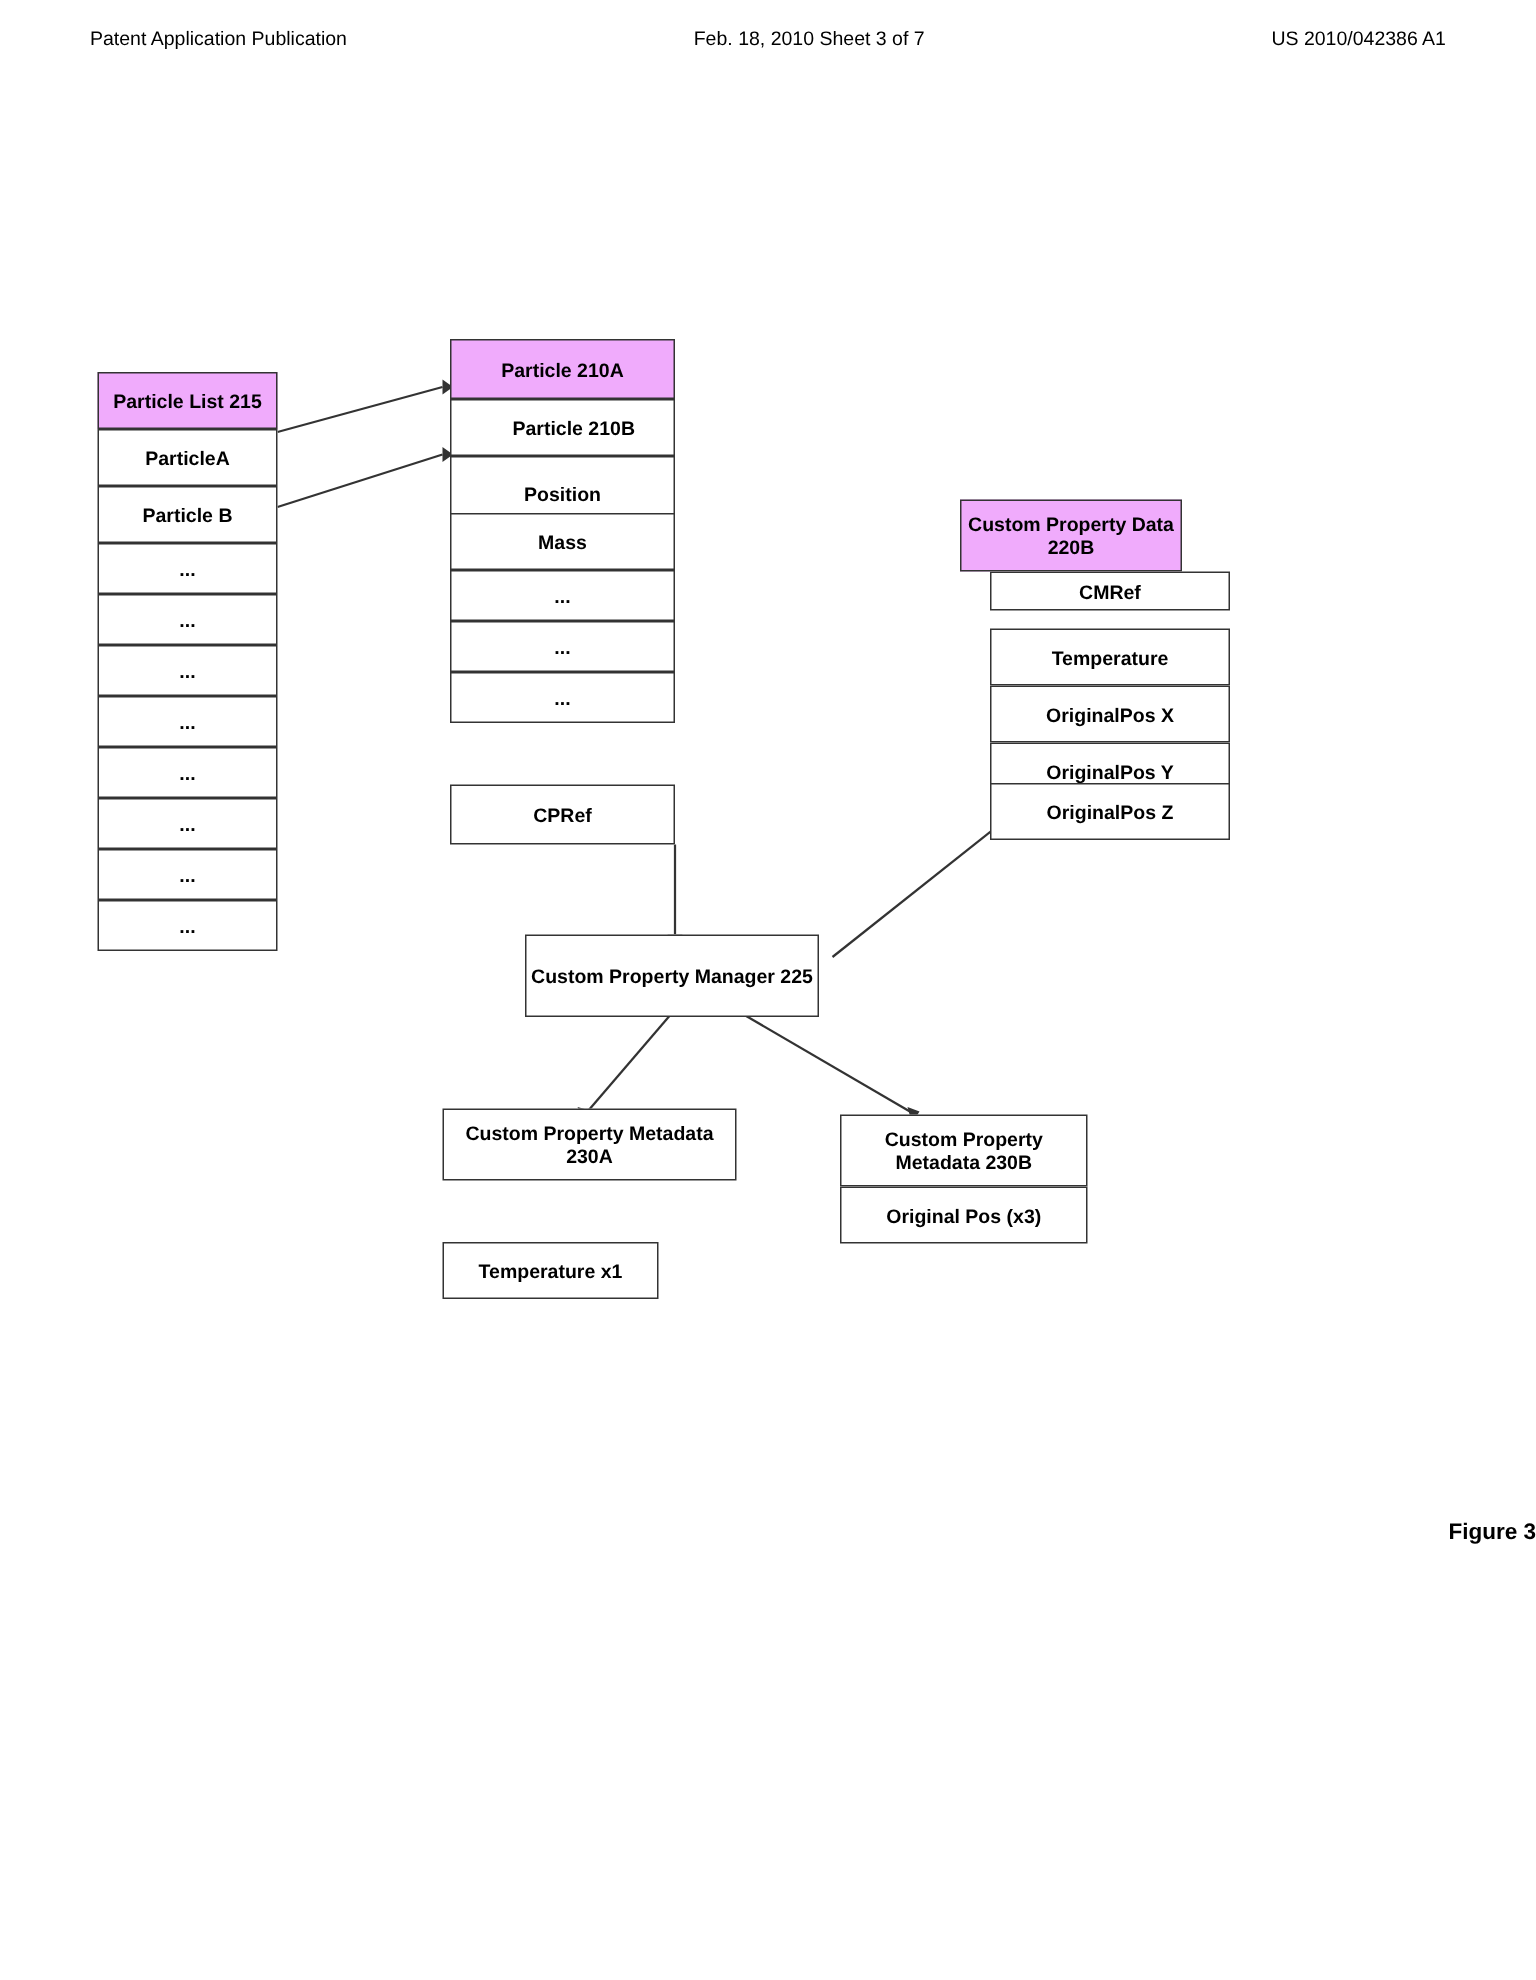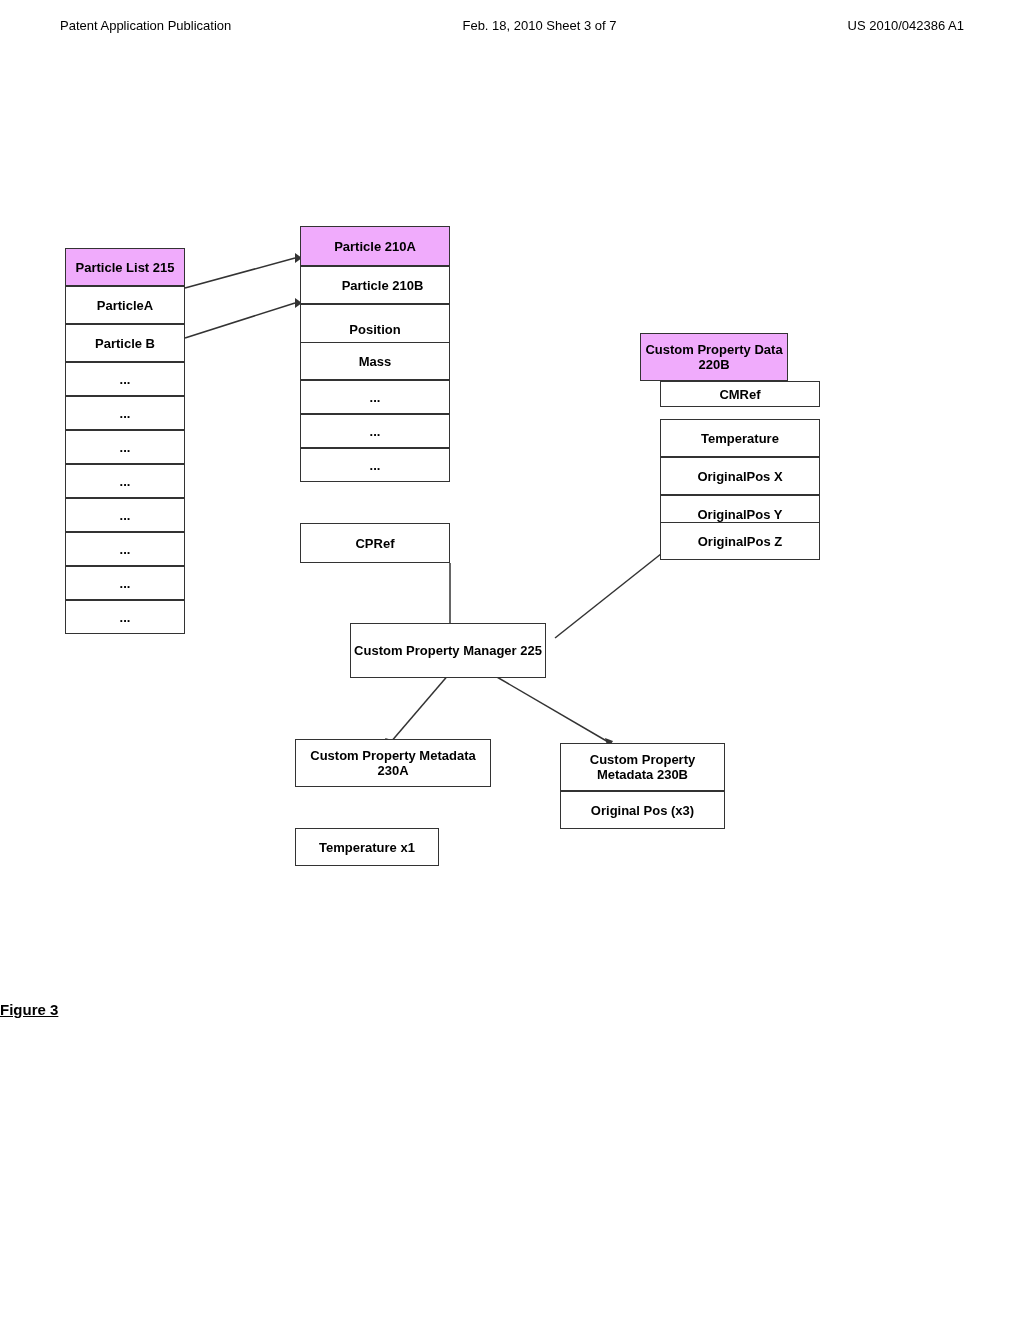--- a/index.html
+++ b/index.html
@@ -53,25 +53,24 @@
     .svg-overlay {
       position: absolute;
       top: 0; left: 0;
       width: 100%;
       height: 100%;
       pointer-events: none;
     }
 
     
     .figure-caption {
-      text-align: left;
+      text-align: right;
       font-size: 15px;
       font-weight: bold;
-      margin-top: 8px;
-      text-decoration: underline;
+      margin-top: 20px;
     }
   </style>
 </head>
 <body>
 
 <div class="header">
   <span>Patent Application Publication</span>
   <span>Feb. 18, 2010  Sheet 3 of 7</span>
   <span>US 2010/042386 A1</span>
 </div>

